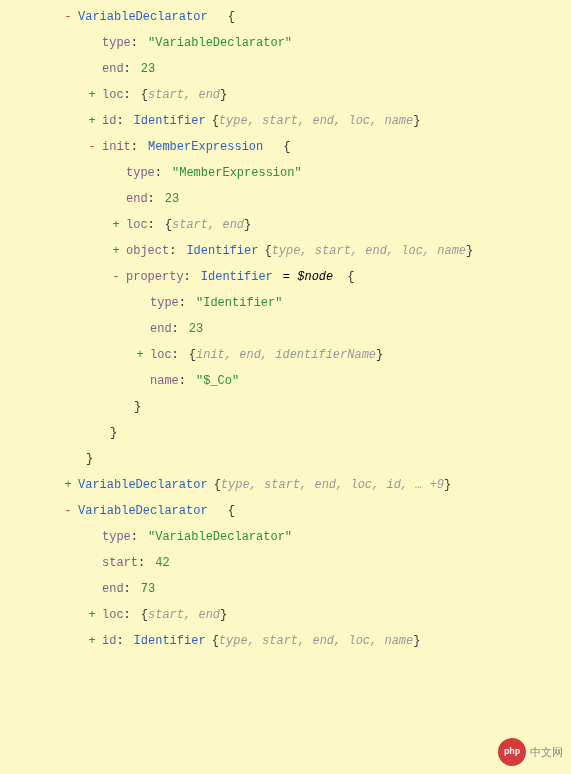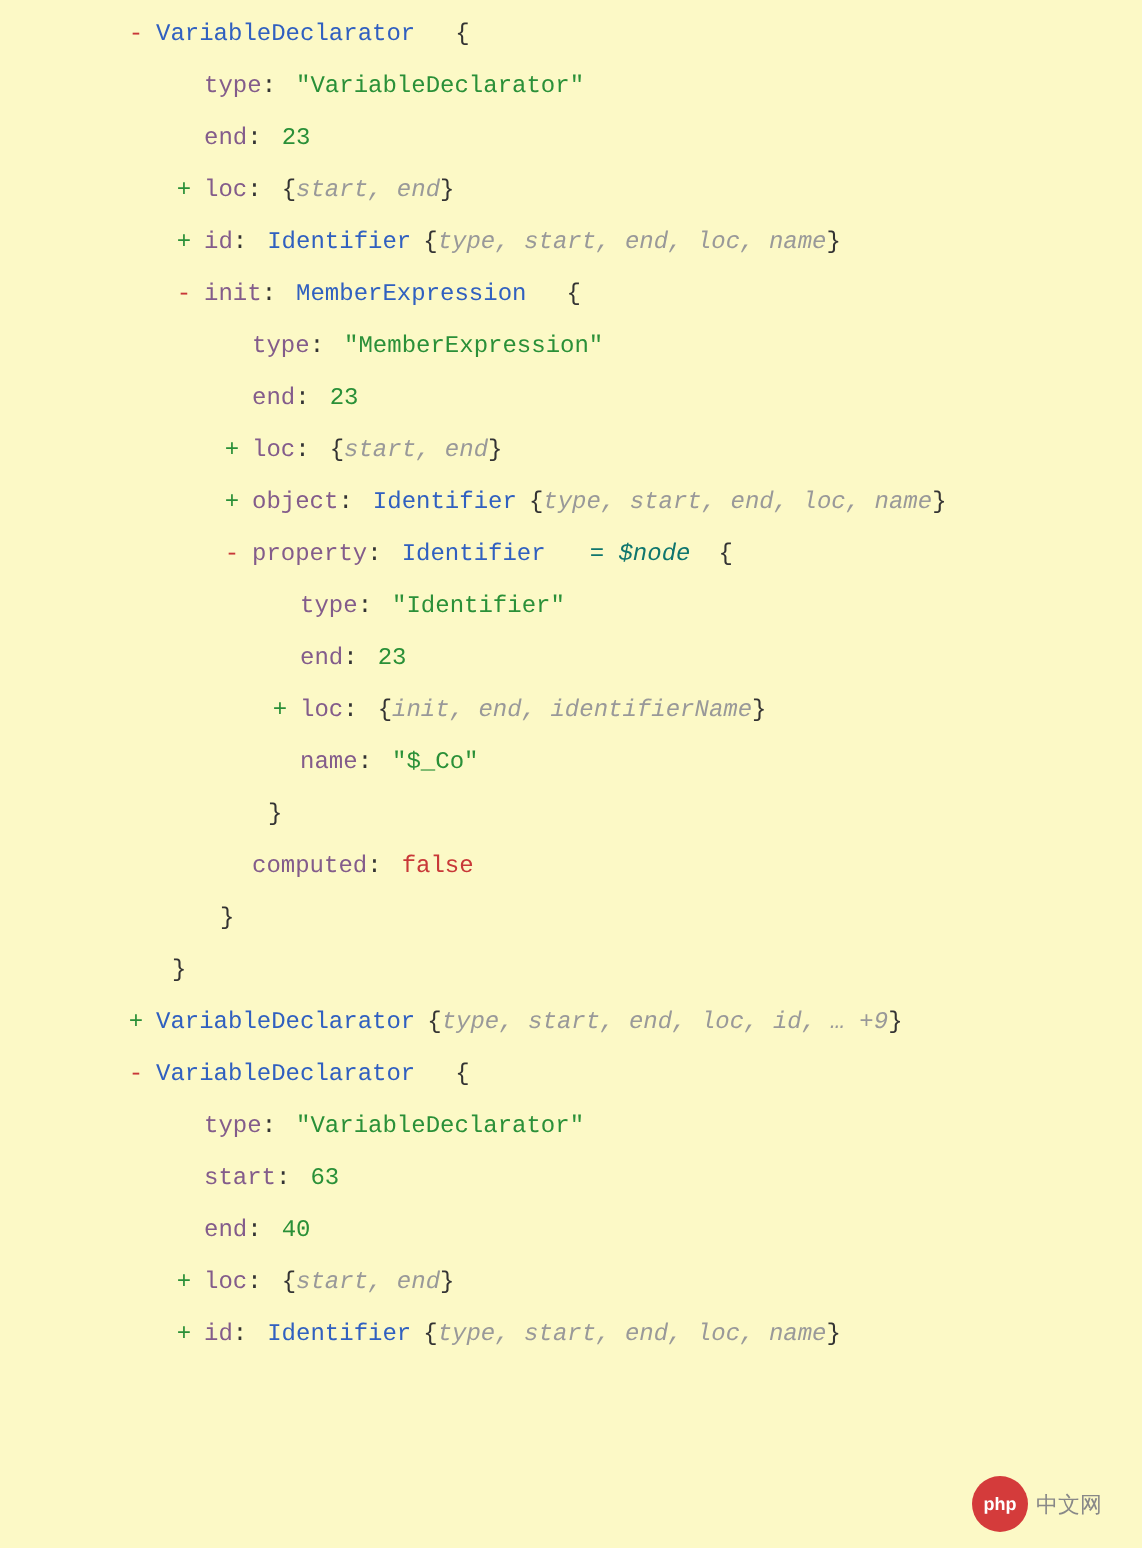--- a/index.html
+++ b/index.html
@@ -35,28 +35,28 @@
   .toggle.plus { color: #2a9038; }
   .spacer { display: inline-block; width: 12px; }
   .key { color: #835c8b; }
   .colon { color: #333; }
   .punct { color: #333; }
   .node-type { color: #3060c0; }
   .string { color: #2a9038; }
   .number { color: #2a9038; }
   .bool { color: #c83838; }
   .preview { color: #999; font-style: italic; }
-  .equals { color: #0f766e; font-style: italic; margin-left: 12px; }
+  .equals { color: #000000; font-style: italic; }
   .watermark {
     position: absolute;
-    right: 20px;
+    right: 8px;
     bottom: 8px;
     display: flex;
     align-items: center;
-    font-family: Liberation Sans, sans-serif;
+    font-family: Liberation Mono, monospace;
     pointer-events: none;
   }
   .watermark .badge {
     background: #d43b3b;
     color: #fff;
     border-radius: 50%;
     width: 28px;
     height: 28px;
     display: flex;
     align-items: center;
@@ -82,27 +82,26 @@
     <div class="row"><span class="indent" style="width: 110px;"></span><span class="spacer"></span><span style="display: inline-block; width: 4px;"></span><span class="key">type</span><span class="colon">:</span><span style="display: inline-block; width: 10px;"></span><span class="string">"MemberExpression"</span></div>
     <div class="row"><span class="indent" style="width: 110px;"></span><span class="spacer"></span><span style="display: inline-block; width: 4px;"></span><span class="key">end</span><span class="colon">:</span><span style="display: inline-block; width: 10px;"></span><span class="number">23</span></div>
     <div class="row"><span class="indent" style="width: 110px;"></span><span class="toggle plus">+</span><span style="display: inline-block; width: 4px;"></span><span class="key">loc</span><span class="colon">:</span><span style="display: inline-block; width: 10px;"></span><span class="punct">{</span><span class="preview">start, end</span><span class="punct">}</span></div>
     <div class="row"><span class="indent" style="width: 110px;"></span><span class="toggle plus">+</span><span style="display: inline-block; width: 4px;"></span><span class="key">object</span><span class="colon">:</span><span style="display: inline-block; width: 10px;"></span><span class="node-type">Identifier</span><span style="display: inline-block; width: 6px;"></span><span class="punct">{</span><span class="preview">type, start, end, loc, name</span><span class="punct">}</span></div>
     <div class="row"><span class="indent" style="width: 110px;"></span><span class="toggle minus">-</span><span style="display: inline-block; width: 4px;"></span><span class="key">property</span><span class="colon">:</span><span style="display: inline-block; width: 10px;"></span><span class="node-type">Identifier</span><span style="display: inline-block; width: 10px;"></span><span class="equals">= $node</span><span style="display: inline-block; width: 14px;"></span><span class="punct">{</span></div>
     <div class="row"><span class="indent" style="width: 134px;"></span><span class="spacer"></span><span style="display: inline-block; width: 4px;"></span><span class="key">type</span><span class="colon">:</span><span style="display: inline-block; width: 10px;"></span><span class="string">"Identifier"</span></div>
     <div class="row"><span class="indent" style="width: 134px;"></span><span class="spacer"></span><span style="display: inline-block; width: 4px;"></span><span class="key">end</span><span class="colon">:</span><span style="display: inline-block; width: 10px;"></span><span class="number">23</span></div>
     <div class="row"><span class="indent" style="width: 134px;"></span><span class="toggle plus">+</span><span style="display: inline-block; width: 4px;"></span><span class="key">loc</span><span class="colon">:</span><span style="display: inline-block; width: 10px;"></span><span class="punct">{</span><span class="preview">init, end, identifierName</span><span class="punct">}</span></div>
     <div class="row"><span class="indent" style="width: 134px;"></span><span class="spacer"></span><span style="display: inline-block; width: 4px;"></span><span class="key">name</span><span class="colon">:</span><span style="display: inline-block; width: 10px;"></span><span class="string">"$_Co"</span></div>
     <div class="row"><span class="indent" style="width: 134px;"></span><span class="punct">}</span></div>
-    <div class="row"><span class="indent" style="width: 110px;"></span><span class="spacer"></span><span style="display: inline-block; width: 4px;"></span><span class="key">computed</span><span class="colon">:</span><span style="display: inline-block; width: 10px;"></span><span class="bool">false</span></div>
     <div class="row"><span class="indent" style="width: 110px;"></span><span class="punct">}</span></div>
     <div class="row"><span class="indent" style="width: 86px;"></span><span class="punct">}</span></div>
     <div class="row"><span class="indent" style="width: 62px;"></span><span class="toggle plus">+</span><span style="display: inline-block; width: 4px;"></span><span class="node-type">VariableDeclarator</span><span style="display: inline-block; width: 6px;"></span><span class="punct">{</span><span class="preview">type, start, end, loc, id, … +9</span><span class="punct">}</span></div>
     <div class="row"><span class="indent" style="width: 62px;"></span><span class="toggle minus">-</span><span style="display: inline-block; width: 4px;"></span><span class="node-type">VariableDeclarator</span><span style="display: inline-block; width: 20px;"></span><span class="punct">{</span></div>
     <div class="row"><span class="indent" style="width: 86px;"></span><span class="spacer"></span><span style="display: inline-block; width: 4px;"></span><span class="key">type</span><span class="colon">:</span><span style="display: inline-block; width: 10px;"></span><span class="string">"VariableDeclarator"</span></div>
-    <div class="row"><span class="indent" style="width: 86px;"></span><span class="spacer"></span><span style="display: inline-block; width: 4px;"></span><span class="key">start</span><span class="colon">:</span><span style="display: inline-block; width: 10px;"></span><span class="number">63</span></div>
-    <div class="row"><span class="indent" style="width: 86px;"></span><span class="spacer"></span><span style="display: inline-block; width: 4px;"></span><span class="key">end</span><span class="colon">:</span><span style="display: inline-block; width: 10px;"></span><span class="number">40</span></div>
+    <div class="row"><span class="indent" style="width: 86px;"></span><span class="spacer"></span><span style="display: inline-block; width: 4px;"></span><span class="key">start</span><span class="colon">:</span><span style="display: inline-block; width: 10px;"></span><span class="number">42</span></div>
+    <div class="row"><span class="indent" style="width: 86px;"></span><span class="spacer"></span><span style="display: inline-block; width: 4px;"></span><span class="key">end</span><span class="colon">:</span><span style="display: inline-block; width: 10px;"></span><span class="number">73</span></div>
     <div class="row"><span class="indent" style="width: 86px;"></span><span class="toggle plus">+</span><span style="display: inline-block; width: 4px;"></span><span class="key">loc</span><span class="colon">:</span><span style="display: inline-block; width: 10px;"></span><span class="punct">{</span><span class="preview">start, end</span><span class="punct">}</span></div>
     <div class="row"><span class="indent" style="width: 86px;"></span><span class="toggle plus">+</span><span style="display: inline-block; width: 4px;"></span><span class="key">id</span><span class="colon">:</span><span style="display: inline-block; width: 10px;"></span><span class="node-type">Identifier</span><span style="display: inline-block; width: 6px;"></span><span class="punct">{</span><span class="preview">type, start, end, loc, name</span><span class="punct">}</span></div>
     <div class="watermark">
     <div class="badge">php</div>
     <div class="wtext">中文网</div>
   </div>
 </div>
 
 </body></html>

